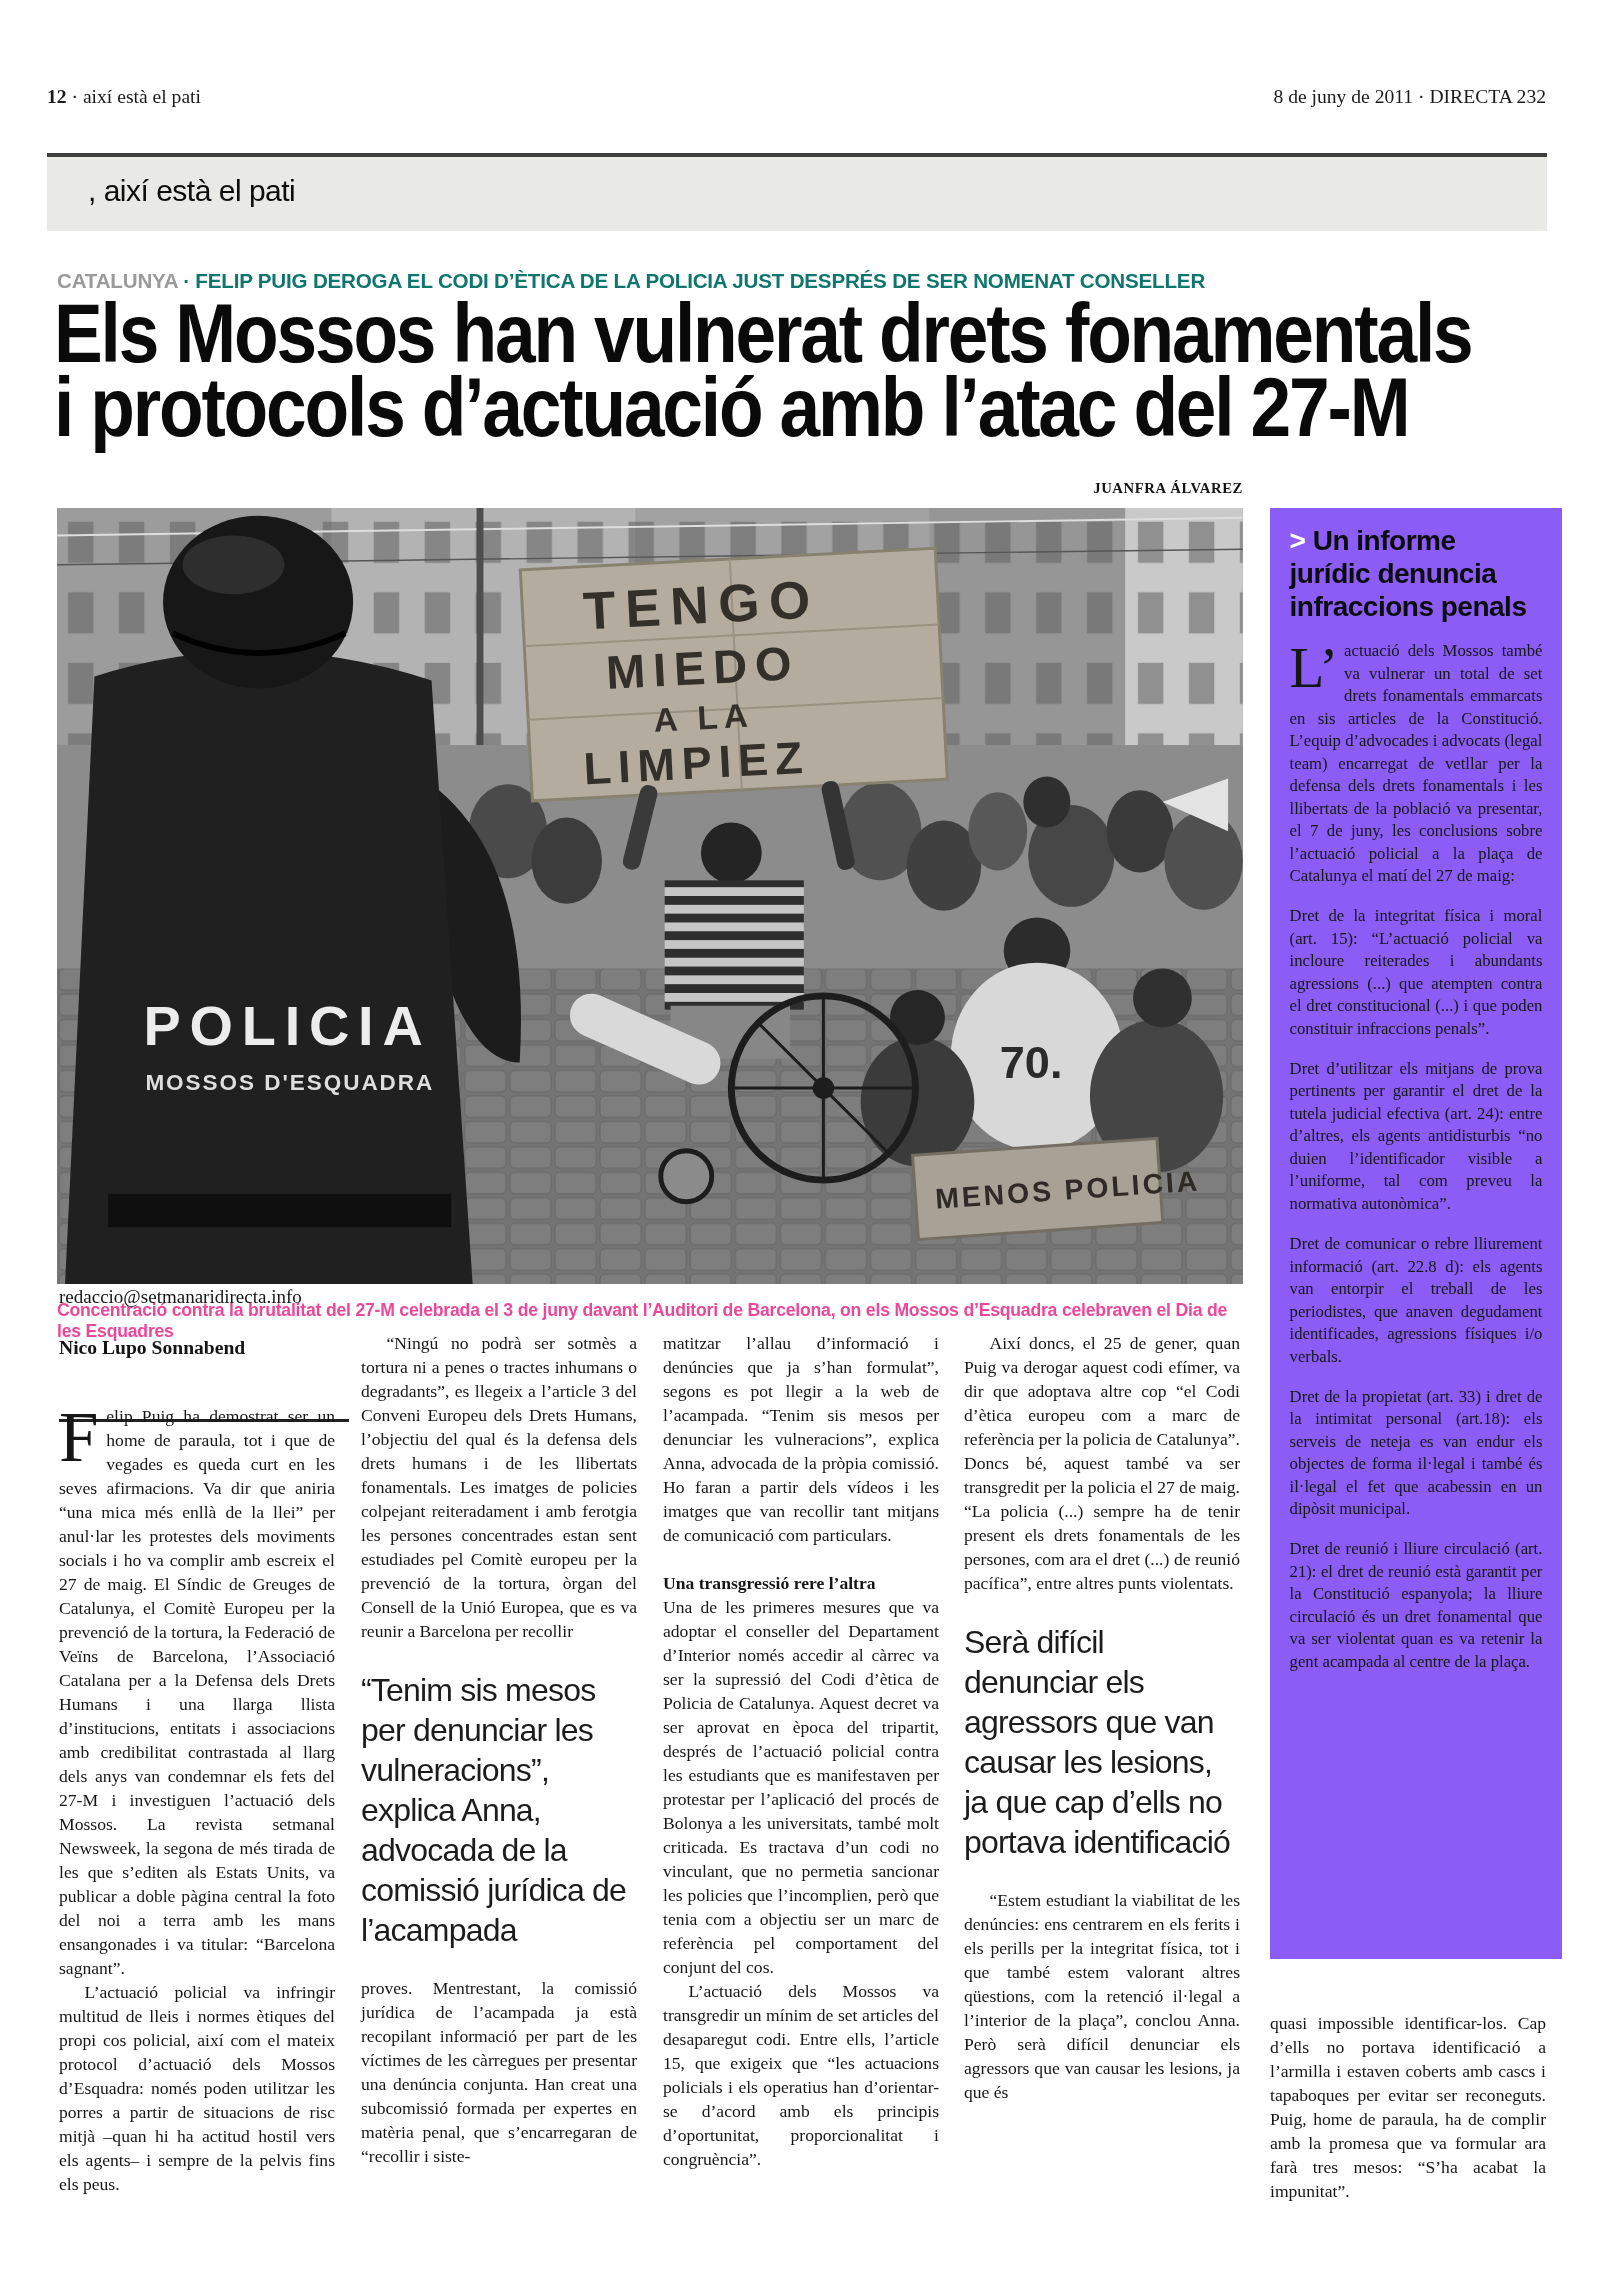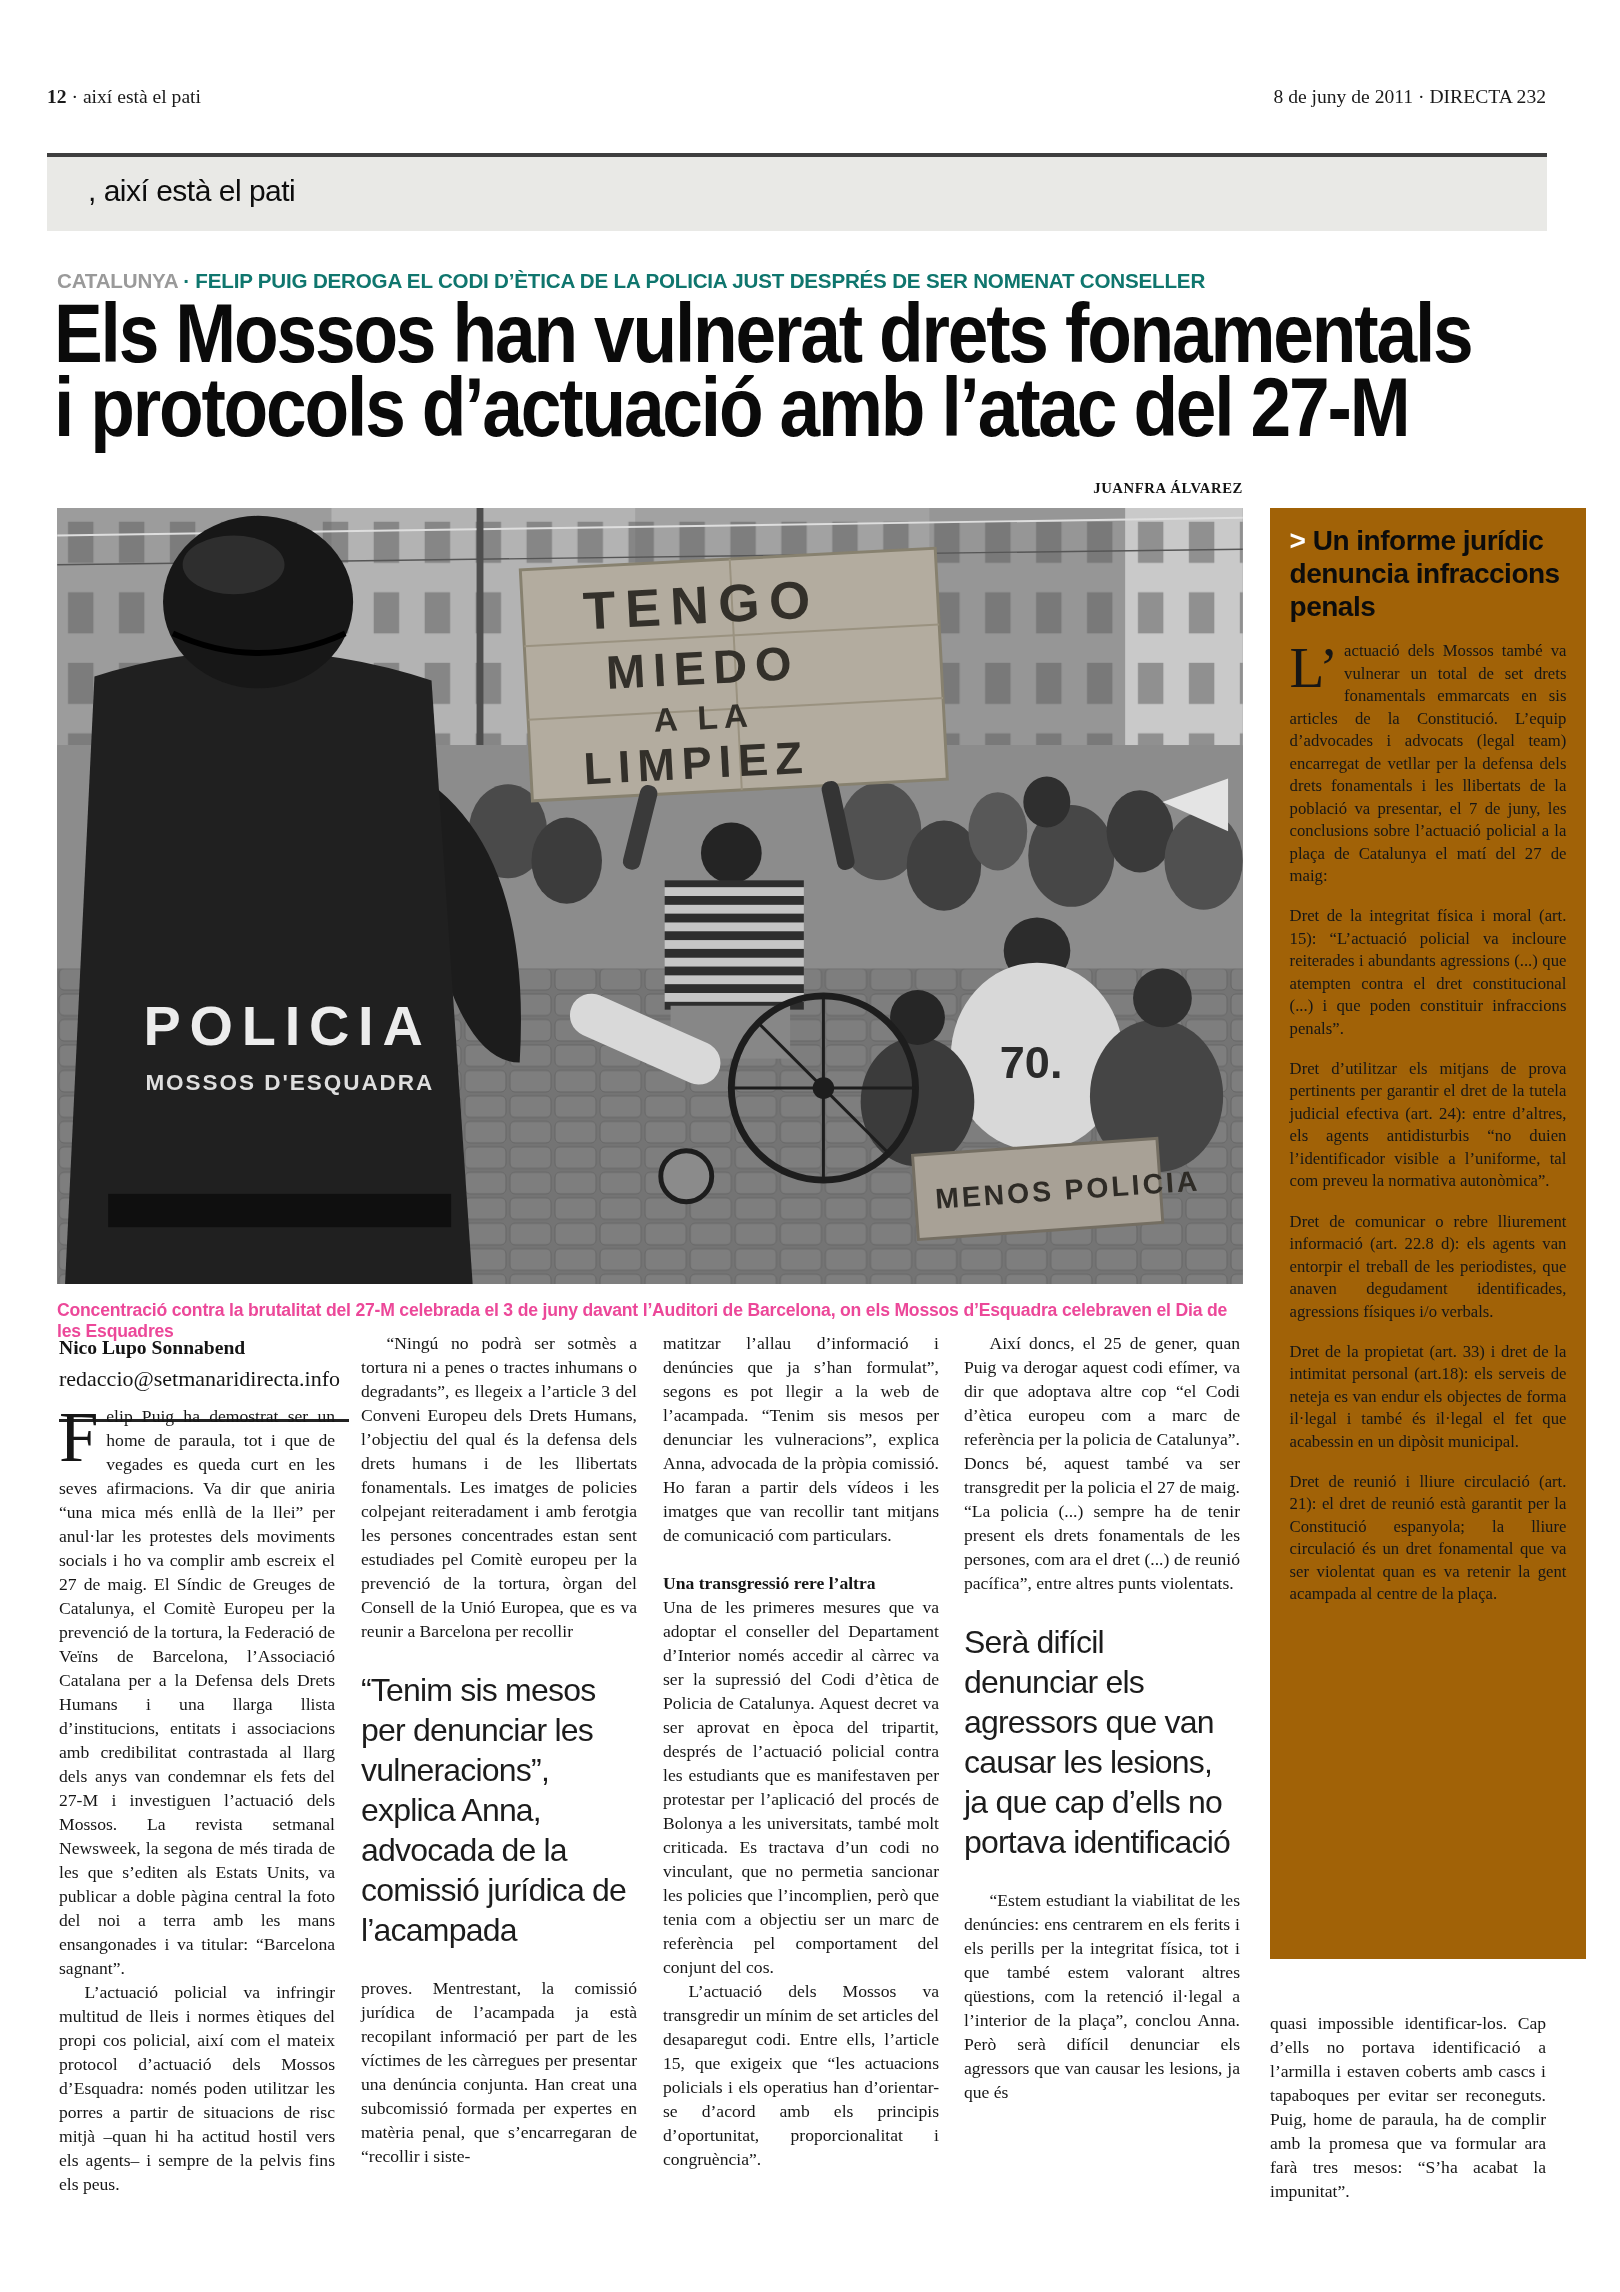--- a/index.html
+++ b/index.html
@@ -28,37 +28,37 @@
     transform:scaleX(0.87);transform-origin:left top;white-space:nowrap}
   .hl1{top:296px}
   .hl2{top:370px}
   .credit{right:377px;top:480px;font-size:14.7px;font-weight:700;letter-spacing:0.6px}
   
   .photo{left:57px;top:508px;width:1186px;height:776px;background:#8a8a8a;overflow:hidden}
   .caption{left:57px;top:1300px;width:1190px;font-family:"Liberation Sans",sans-serif;
     font-weight:700;font-size:17.6px;letter-spacing:-0.2px;color:#ec4899}
   
   .by-name{left:59px;top:1337px;font-size:19.6px;font-weight:700}
-  .by-mail{left:59px;top:1366px;font-size:22px}
+  .by-mail{left:59px;top:1286px;font-size:19px}
   .by-rule{left:59px;top:1419px;width:290px;height:2.9px;background:#222}
   
   .col{width:276px;font-size:17.6px;line-height:24px;text-align:justify;color:#161616}
   .col p{margin:0}
   .ind{text-indent:25.5px}
   .c1{left:59px;top:1404px}
   .c2{left:361px;top:1331px}
   .c3{left:663px;top:1331px}
   .c4{left:964px;top:1331px}
   .c5{left:1270px;top:2011px}
   .dropcap{float:left;font-size:71px;line-height:55px;padding:5.9px 7.8px 0 0;font-weight:400}
   .subhead{font-weight:700;margin-top:23.5px !important}
   .pq{font-family:"Liberation Sans",sans-serif;font-size:32px;line-height:40px;
       letter-spacing:-0.8px;text-align:left;color:#1c1c1c;margin:27.4px 0 25.5px 0 !important}
   
-  .sidebar{left:1270px;top:508px;width:316px;height:1451px;background:#a16207;
+  .sidebar{left:1270px;top:508px;width:292px;height:1451px;background:#8b5cf6;
     box-sizing:border-box;padding:15.7px 19.6px 0 19.6px;overflow:hidden}
   .sb-title{font-family:"Liberation Sans",sans-serif;font-weight:700;font-size:28px;
     line-height:33px;letter-spacing:-0.5px;color:#0c0c0c}
   .sb-title .chev{color:#ffffff}
   .sb-p{font-size:16.7px;line-height:22.5px;text-align:justify;margin:17.6px 0 0 0;color:#161616}
   .sb-drop{float:left;font-size:57px;line-height:45px;padding:4.9px 5.9px 0 0}
 </style>
 </head>
 <body>
 

